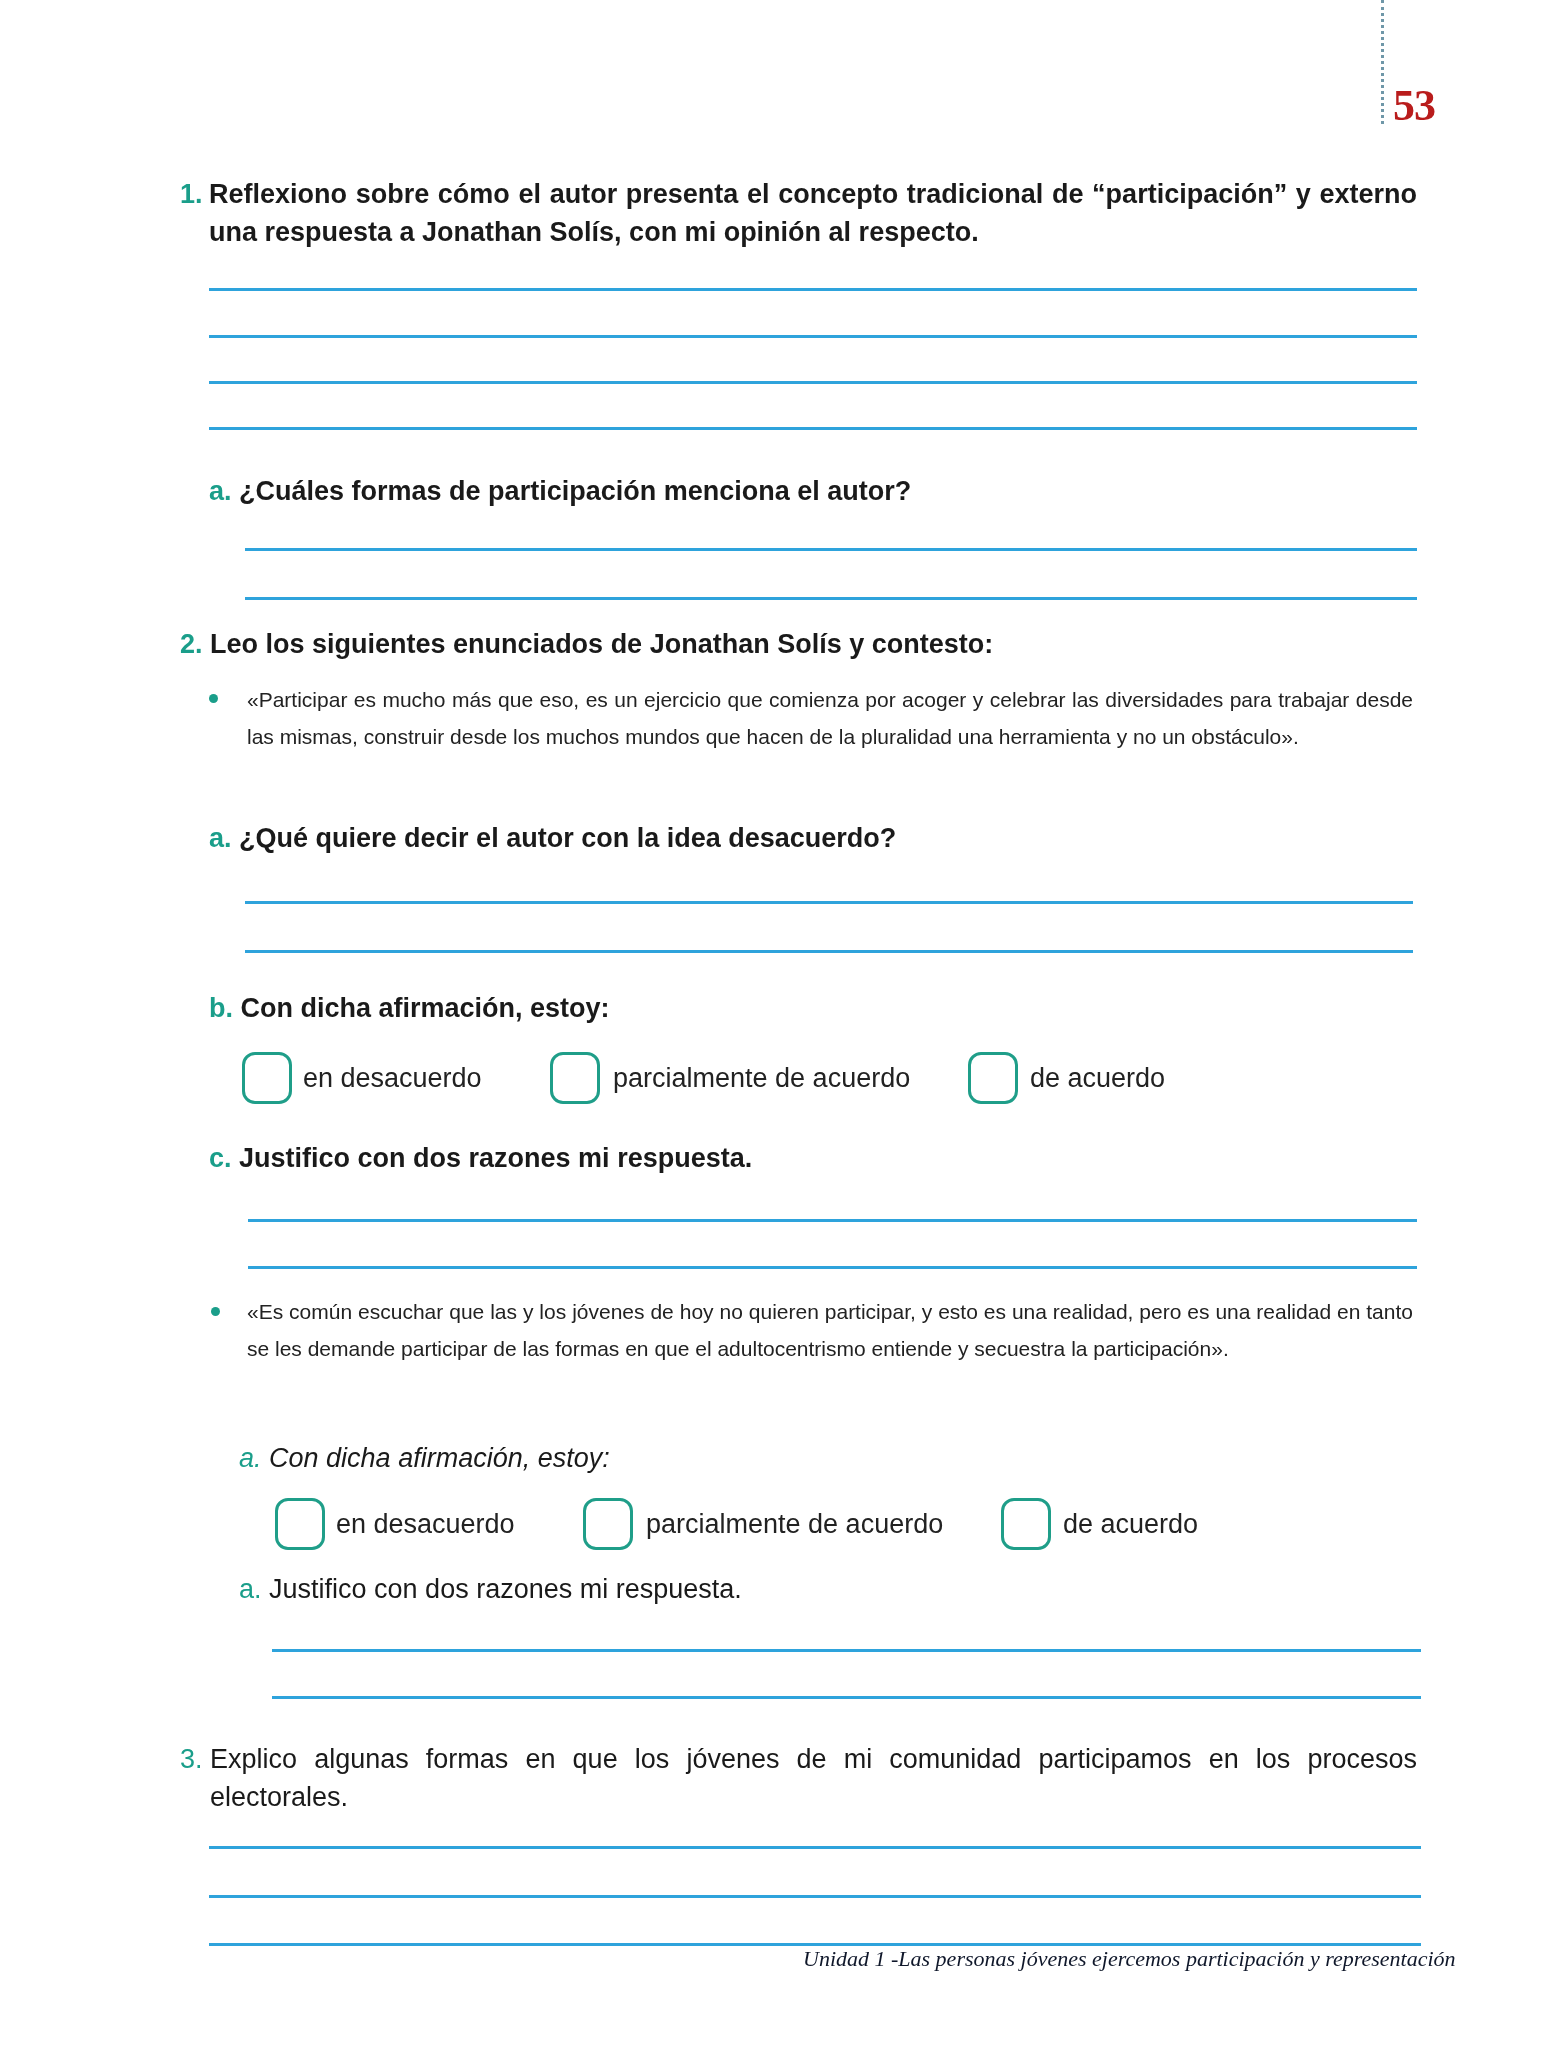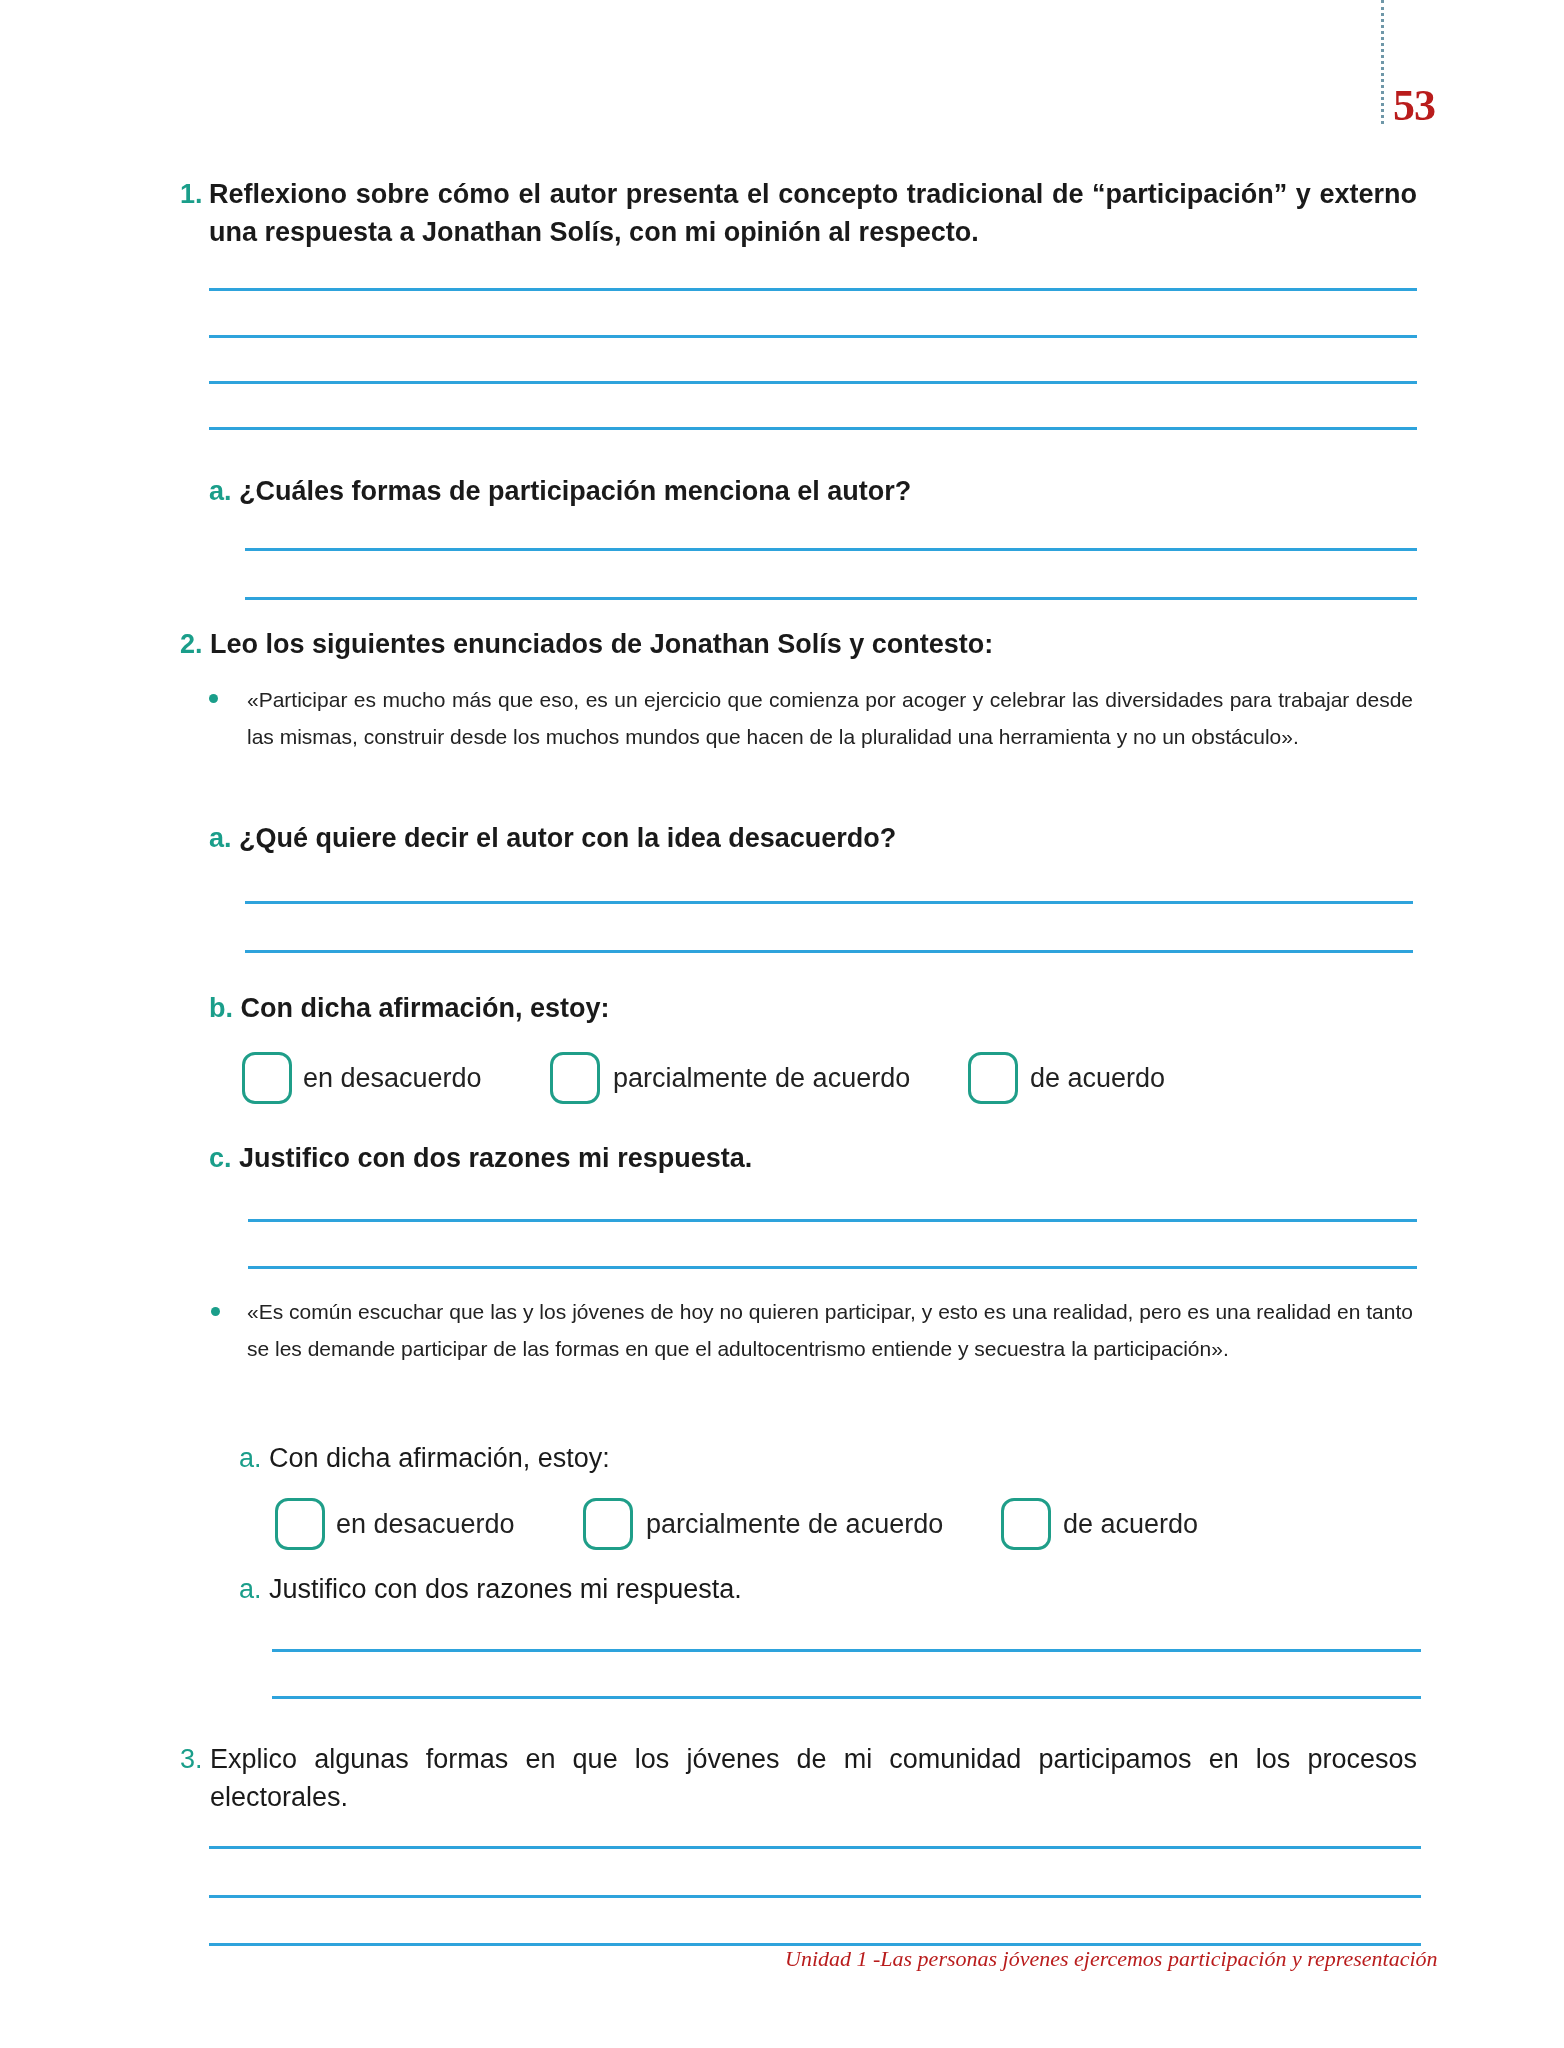--- a/index.html
+++ b/index.html
@@ -14,23 +14,23 @@
   .q { font-size:27px; line-height:38px; }
   .bold { font-weight:bold; }
   .reg { font-weight:normal; }
   .hang { display:flex; }
   .hang .lbl { flex:0 0 auto; }
   .wline { height:0; border-top:3px solid #2ea3dc; }
   .quote { font-size:21px; line-height:37px; text-align:justify; color:#222; }
   .bullet-dot { width:9px; height:9px; border-radius:50%; background:#1a9e8a; }
   .cb { width:44px; height:46px; border:3px solid #1f9e89; border-radius:13px; box-sizing:content-box; }
   .cb-label { font-size:27px; line-height:30px; color:#222; }
-  .footer { left:785px; top:1946px; width:645px; text-align:right;
+  .footer { left:803px; top:1946px; width:645px; text-align:right;
             font-family:"Liberation Serif", serif; font-style:italic; font-size:22px;
-            color:#b91c1c; white-space:nowrap; }
+            color:#0f172a; white-space:nowrap; }
 </style>
 </head>
 <body>
 
 <div class="abs dotted-rule"></div>
 <div class="abs page-num">53</div>
 
 <div class="abs q bold hang" style="left:180px; top:175px; width:1237px;">
   <span class="lbl num" style="width:29px;">1.</span>
   <span style="flex:1; text-align:justify;">Reflexiono sobre cómo el autor presenta el concepto tradicional de “participación” y externo una respuesta a Jonathan Solís, con mi opinión al respecto.</span>
@@ -77,21 +77,21 @@
 <div class="abs q bold" style="left:209px; top:1139px; white-space:nowrap;">
   <span class="num">c.</span>
   <span>Justifico con dos razones mi respuesta.</span>
 </div>
 <div class="abs wline" style="left:248px; top:1219px; width:1169px;"></div>
 <div class="abs wline" style="left:248px; top:1266px; width:1169px;"></div>
 
 <div class="abs bullet-dot" style="left:211px; top:1307px;"></div>
 <div class="abs quote" style="left:247px; top:1293px; width:1166px;">«Es común escuchar que las y los jóvenes de hoy no quieren participar, y esto es una realidad, pero es una realidad en tanto se les demande participar de las formas en que el adultocentrismo entiende y secuestra la participación».</div>
 
-<div class="abs q reg" style="left:239px; top:1439px; white-space:nowrap;">
+<div class="abs q reg" style="left:239px; top:1439px; white-space:nowrap;font-style:italic;">
   <span class="num">a.</span>
   <span>Con dicha afirmación, estoy:</span>
 </div>
 
 <div class="abs cb" style="left:275px; top:1498px;"></div>
 <div class="abs cb-label" style="left:336px; top:1509px;">en desacuerdo</div>
 <div class="abs cb" style="left:583px; top:1498px;"></div>
 <div class="abs cb-label" style="left:646px; top:1509px;">parcialmente de acuerdo</div>
 <div class="abs cb" style="left:1001px; top:1498px;"></div>
 <div class="abs cb-label" style="left:1063px; top:1509px;">de acuerdo</div>

